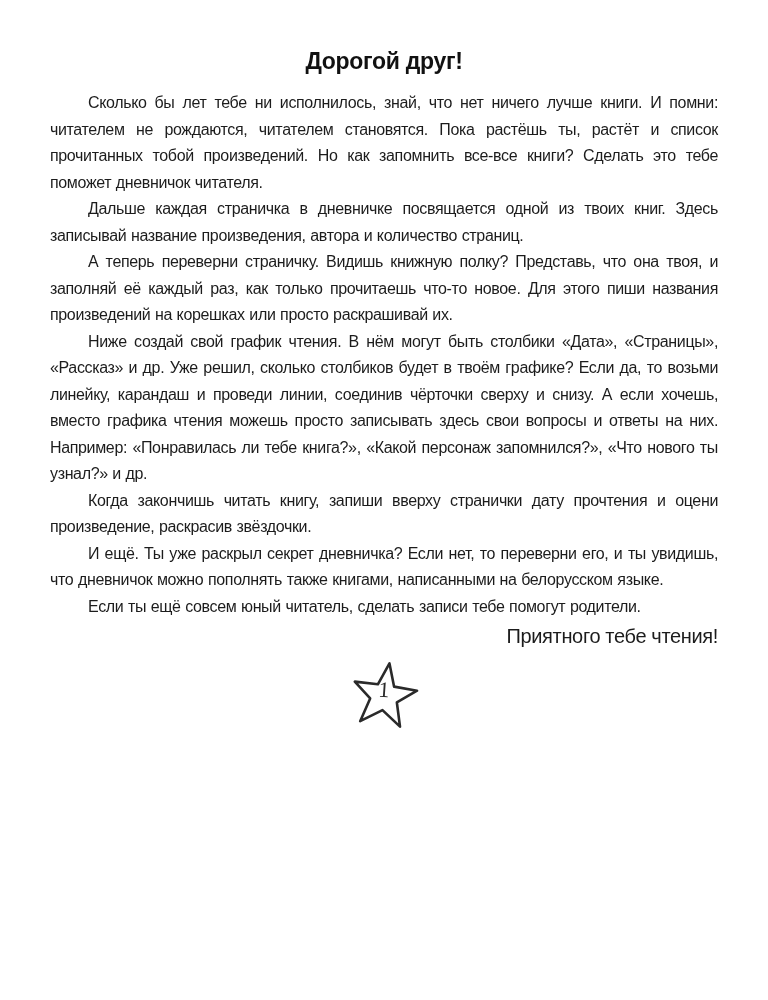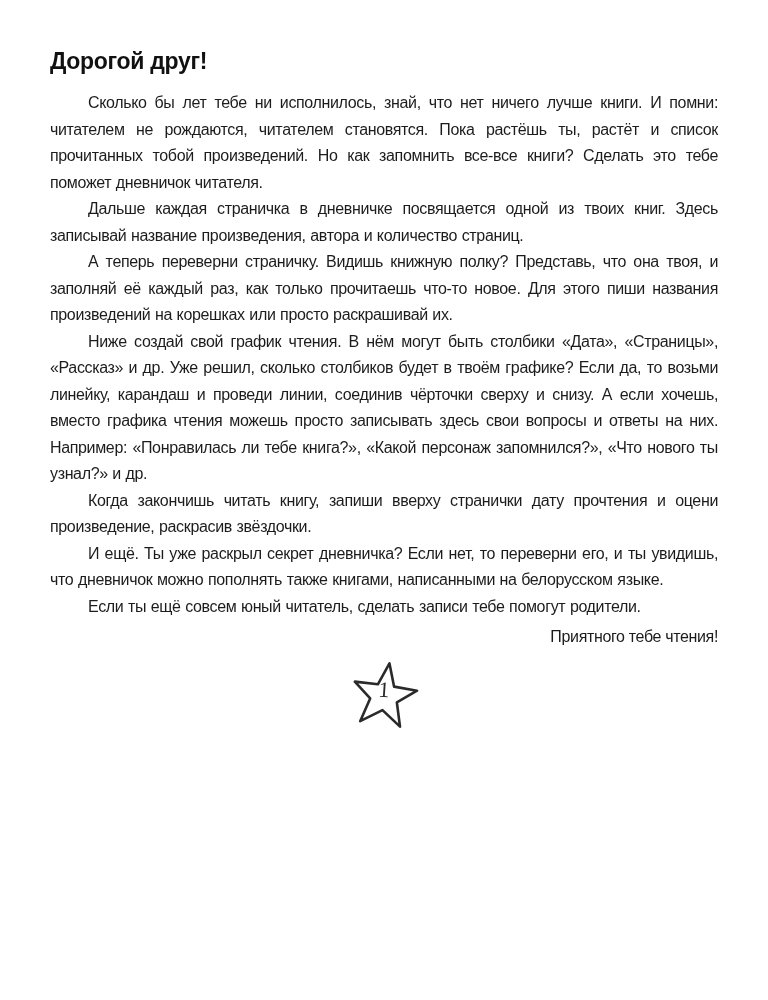--- a/index.html
+++ b/index.html
@@ -18,37 +18,38 @@
   }
   .text-block {
     position: absolute;
     left: 50px;
     top: 46px;
     width: 668px;
   }
   .page-title {
     font-size: 23px;
     font-weight: 700;
+    text-align: center;
     margin: 0 0 14px 0;
     line-height: 30px;
     letter-spacing: -0.3px;
     color: #111111;
   }
   .body-text p {
     margin: 0;
     font-size: 16px;
     line-height: 26.5px;
     text-align: justify;
     text-indent: 38px;
     letter-spacing: -0.35px;
     word-spacing: 0.5px;
   }
   .closing-line {
     margin-top: 3px;
-    font-size: 16px;
+    font-size: 20px;
     line-height: 27px;
     text-align: right;
     letter-spacing: -0.35px;
   }
   .star-wrap {
     position: relative;
     margin-top: 4px;
     display: flex;
     justify-content: center;
   }

